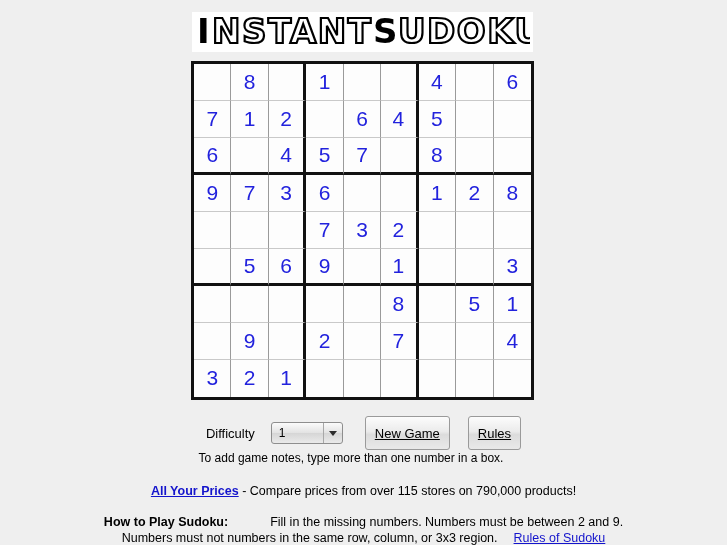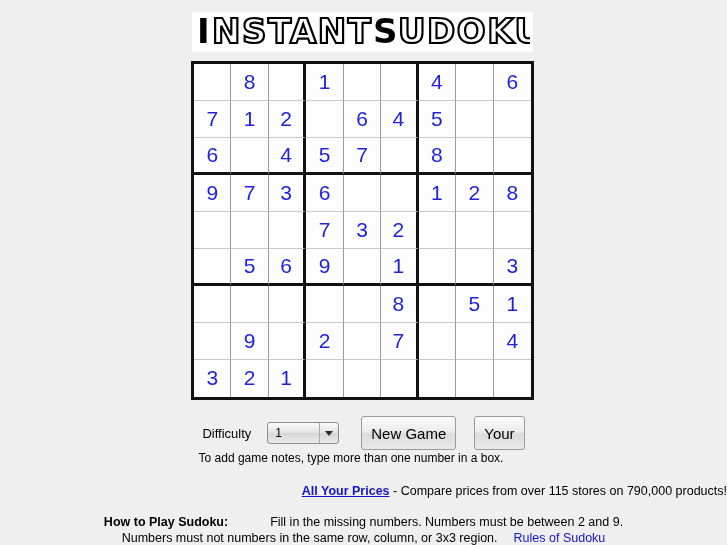--- a/index.html
+++ b/index.html
@@ -116,27 +116,28 @@
     border-right: 4px solid transparent;
     border-top: 5px solid #2b2b2b;
   }
   .btn {
     height: 23px;
     padding: 16px 9px;
     margin-right: 10px;
     border: 1px solid #9a9a9a;
     border-radius: 3px;
     background: linear-gradient(to bottom, #fcfcfc 0%, #ebebeb 45%, #dcdcdc 55%, #e9e9e9 100%);
-    font-size: 15px;
+    font-size: 13px;
     font-family: "Liberation Sans", sans-serif;
     color: #000;
     cursor: pointer;
     display: flex;
     align-items: center;
     box-sizing: border-box;
+    text-decoration: underline;
   }
   .btn:last-child { margin-right: 0; }
 
   
   #notes-hint {
     position: absolute;
     top: 451px;
     left: 0;
     width: 606px;
     text-align: center;
@@ -144,21 +145,21 @@
     color: #000;
     padding-left: 48px;
   }
 
   
   #promo-line {
     position: absolute;
     top: 484px;
     left: 0;
     width: 727px;
-    text-align: right;
+    text-align: center;
     font-size: 12.5px;
     color: #000;
   }
   #promo-link {
     color: #1414cc;
     font-weight: bold;
     text-decoration: underline;
     cursor: pointer;
   }
 
@@ -173,20 +174,21 @@
     color: #000;
     line-height: 16px;
   }
   #howto-title {
     font-weight: bold;
     margin-right: 42px;
     text-align: center;
   }
   #rules-link {
     color: #1414cc;
+    text-decoration: underline;
     cursor: pointer;
     margin-left: 16px;
   }
 </style>
 </head>
 <body>
 
 <div id="logo-banner">
   <svg id="logo-svg" width="335" height="34" viewBox="0 0 335 34">
     <g font-family="'DejaVu Sans', sans-serif" font-size="34" font-weight="bold" letter-spacing="1.5">
@@ -288,21 +290,21 @@
   <span id="difficulty-label">Difficulty</span>
 
   <div id="difficulty-select">
     <span id="difficulty-value">1</span>
     <span id="difficulty-arrow-box">
       <span class="tri-down"></span>
     </span>
   </div>
 
   <button class="btn">New Game</button>
-  <button class="btn">Your</button>
+  <button class="btn">Rules</button>
 </div>
 
 <div id="notes-hint">To add game notes, type more than one number in a box.</div>
 
 <div id="promo-line">
   <span id="promo-link">All Your Prices</span><span> - Compare prices from over 115 stores on 790,000 products!</span>
 </div>
 
 <div id="howto-block">
   <div>

